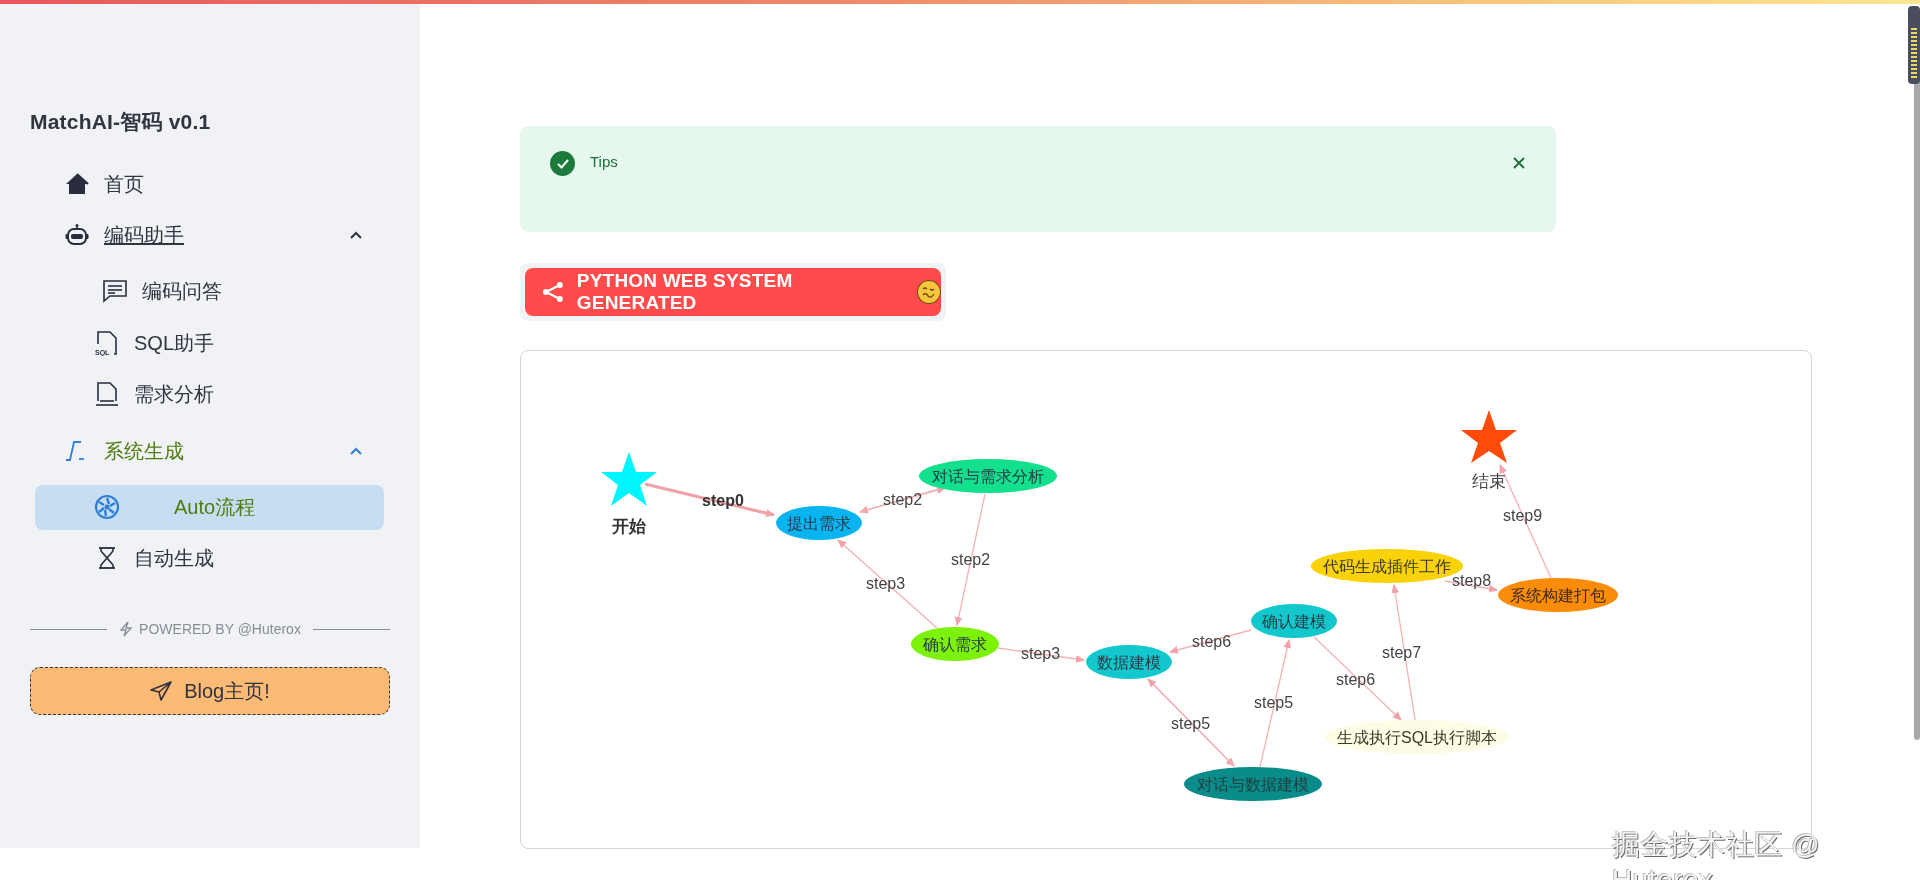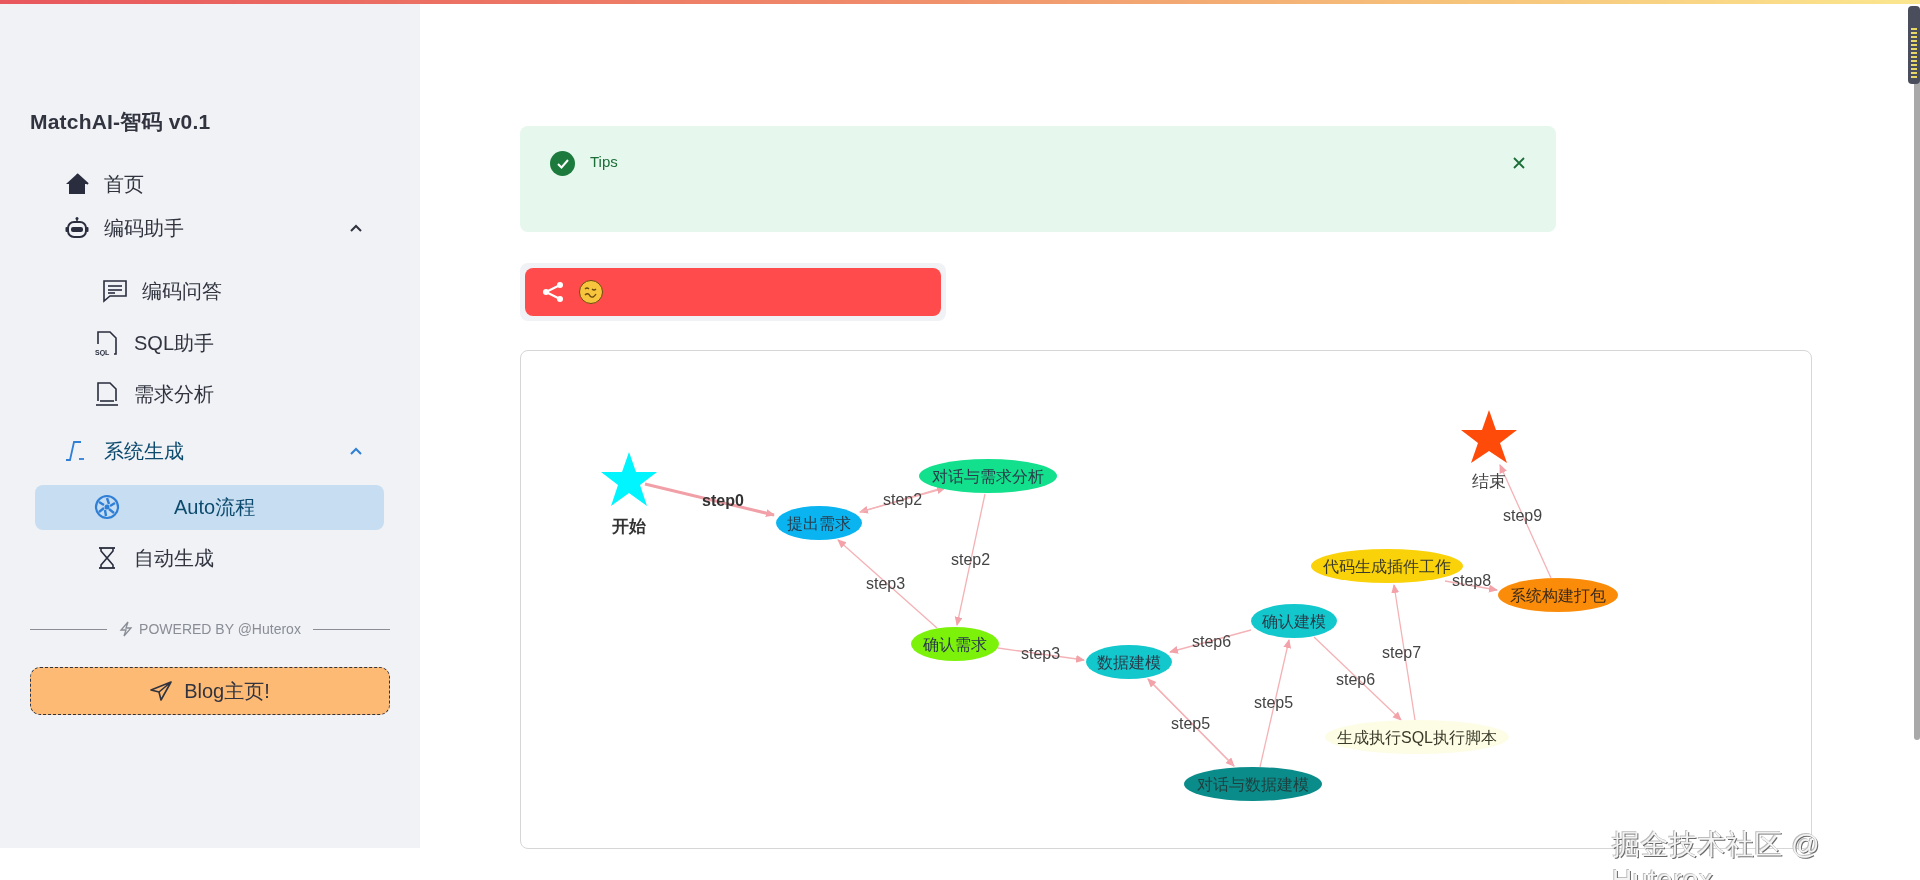--- a/index.html
+++ b/index.html
@@ -3,21 +3,21 @@
 <meta charset="utf-8">
 <style>
   * { box-sizing: border-box; margin: 0; padding: 0; }
   html, body { width: 1920px; height: 880px; overflow: hidden; background: #ffffff; font-family: "Liberation Sans", "DejaVu Sans", sans-serif; }
   .topbar { position: absolute; left: 0; top: 0; width: 1920px; height: 4px; background: linear-gradient(90deg, #e8575d 0%, #ef8a6a 45%, #f6c27a 75%, #fbe68f 100%); z-index: 5; }
   .sidebar { position: absolute; left: 0; top: 0; width: 420px; height: 848px; background: #f0f2f6; }
   .brand { position: absolute; left: 30px; top: 108px; font-size: 21px; font-weight: bold; color: #31333f; letter-spacing: 0.2px; }
   .nav-item { position: absolute; display: flex; align-items: center; height: 40px; font-size: 20px; color: #31333f; cursor: pointer; }
   .nav-item .ico { width: 26px; height: 26px; display: inline-flex; align-items: center; justify-content: center; margin-right: 14px; }
   .nav-item .chev { position: absolute; left: 280px; top: 8px; width: 24px; height: 24px; display:flex; align-items:center; justify-content:center; }
-  .nav-item.blue { color: #0c4a6e; }
+  .nav-item.blue { color: #4d7c0f; }
   .nav-active-bg { position: absolute; left: 35px; top: 485px; width: 349px; height: 45px; background: #c7ddf1; border-radius: 8px; }
   .powered { position: absolute; left: 30px; top: 618px; width: 360px; height: 22px; display: flex; align-items: center; font-size: 14px; color: #8a8d96; }
   .powered .line { flex: 1; height: 1px; background: #8a8d96; }
   .powered .txt { display: flex; align-items: center; padding: 0 12px; }
   .blog-btn { position: absolute; left: 30px; top: 667px; width: 360px; height: 48px; border: 1.5px dashed #31333f; border-radius: 10px; display: flex; align-items: center; justify-content: center; font-size: 20px; color: #31333f; background: #fdba74; cursor: pointer; }
   .blog-btn svg { margin-right: 12px; }
 
   .tips { position: absolute; left: 520px; top: 126px; width: 1036px; height: 106px; background: #e6f7ed; border-radius: 8px; }
   .tips .check { position: absolute; left: 30px; top: 25px; width: 25px; height: 25px; border-radius: 50%; background: #1b7a3c; display:flex; align-items:center; justify-content:center; }
   .tips .title { position: absolute; left: 70px; top: 27px; font-size: 15px; color: #1b6e38; }
@@ -48,21 +48,21 @@
   <div class="nav-item" style="left:64px;top:164px;">
     <span class="ico">
       <svg width="24" height="22" viewBox="0 0 24 22">
           <path d="M12 1 L1 11 L4 11 L4 21 L20 21 L20 11 L23 11 Z" fill="#2a2d3e"></path>
           <path d="M12 1 L23 11" stroke="#2a2d3e" stroke-width="2"></path>
         </svg>
     </span>
     <span>首页</span>
   </div>
 
-  <div class="nav-item" style="left:64px;top:208px;width:310px;">
+  <div class="nav-item" style="left:64px;top:215px;width:310px;text-decoration:underline;">
     <span class="ico">
       <svg width="24" height="24" viewBox="0 0 24 24">
           <circle cx="12" cy="2.5" r="1.5" fill="#2a2d3e"></circle>
           <line x1="12" y1="3" x2="12" y2="6" stroke="#2a2d3e" stroke-width="1.5"></line>
           <rect x="3" y="6" width="18" height="15" rx="6" fill="none" stroke="#2a2d3e" stroke-width="2"></rect>
           <rect x="6" y="11" width="12" height="5" rx="2" fill="#2a2d3e"></rect>
           <rect x="0.5" y="11" width="2.5" height="5" rx="1" fill="#2a2d3e"></rect>
           <rect x="21" y="11" width="2.5" height="5" rx="1" fill="#2a2d3e"></rect>
         </svg>
     </span>
@@ -179,20 +179,21 @@
 </div>
 
 <div class="gen-wrap"></div>
 <div class="gen-btn">
   <svg width="24" height="24" viewBox="0 0 24 24">
       <circle cx="19" cy="5" r="3" fill="#fff"></circle>
       <circle cx="5" cy="12" r="3" fill="#fff"></circle>
       <circle cx="19" cy="19" r="3" fill="#fff"></circle>
       <path d="M19 5 L5 12 L19 19" fill="none" stroke="#fff" stroke-width="2.2"></path>
     </svg>
+  <span>PYTHON WEB SYSTEM GENERATED</span>
   <span class="emoji">
     <svg width="21" height="21" viewBox="0 0 21 21" style="position:absolute;left:0;top:0">
         <path d="M5 8 Q7 6 9 8 M12 8 Q14 10 16 8" stroke="#6b4a10" stroke-width="1.3" fill="none"></path>
         <path d="M5 14 Q8 11 10 15 Q13 18 16 13" stroke="#6b4a10" stroke-width="1.4" fill="none"></path>
       </svg>
   </span>
 </div>
 
 <div class="graph">
   <svg width="1292" height="499" viewBox="520 350 1292 499" style="position:absolute;left:-1px;top:-1px;">

